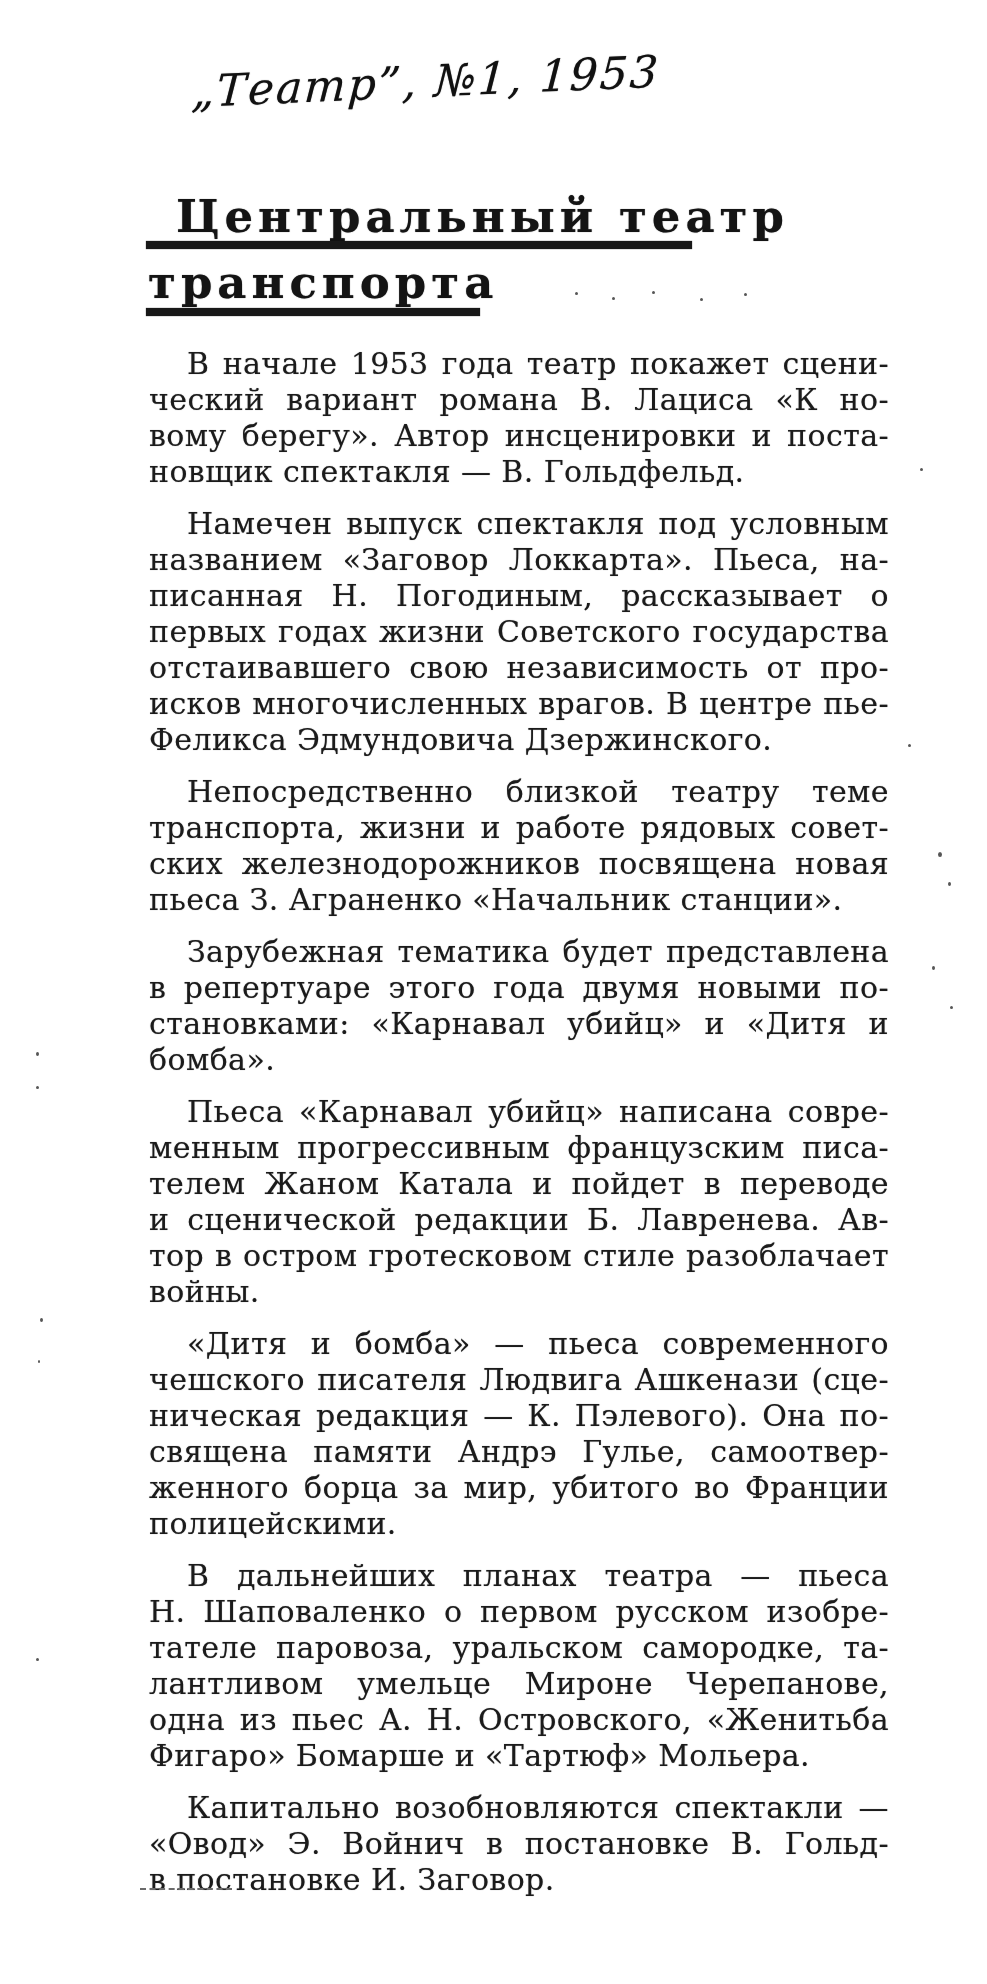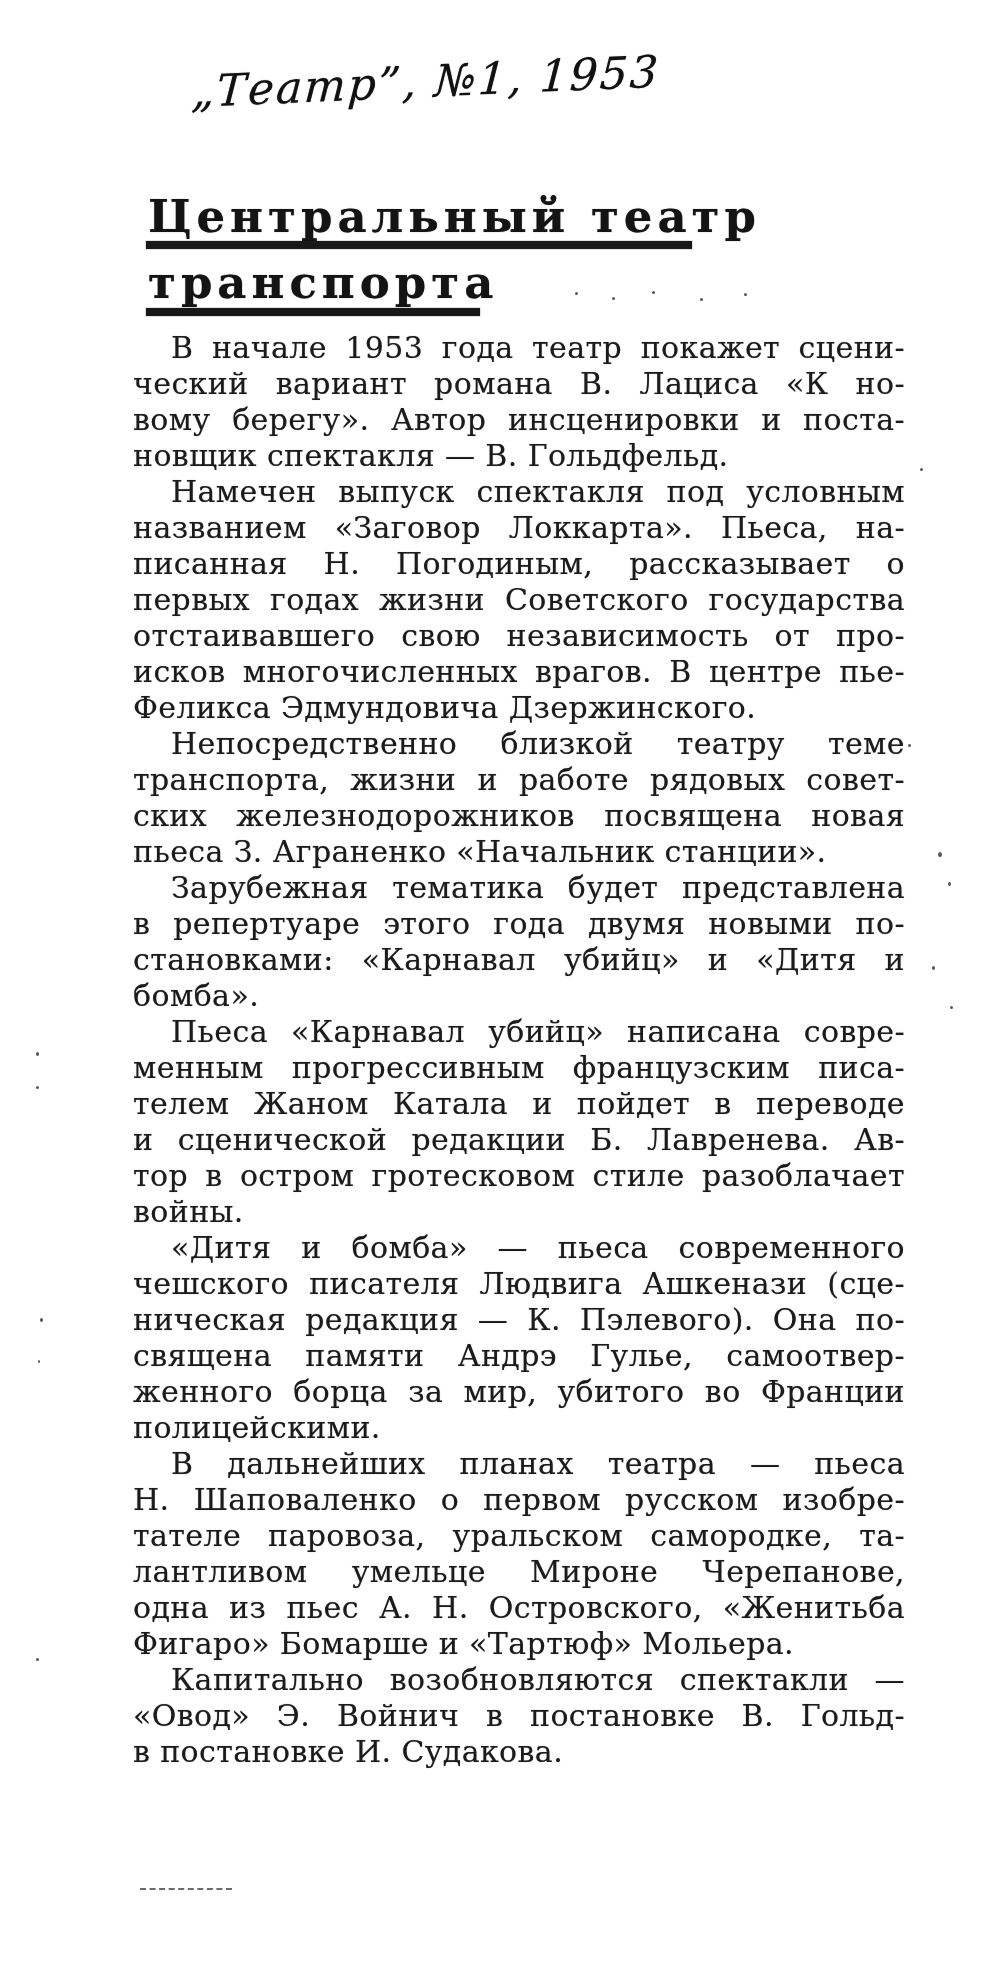--- a/index.html
+++ b/index.html
@@ -30,41 +30,41 @@
   
   .title-line {
     position:absolute; left:148px;
     font-weight:bold;
     font-size:45px;
     letter-spacing:5px;
     color:#141414;
     white-space:nowrap;
     text-shadow:0 0 1px rgba(0,0,0,.6);
   }
-  .title-line1 { top:190px; }
+  .title-line1 { top:190px;margin-left:28px; }
   .title-line2 { top:256px; }
   .rule {
     position:absolute; left:146px;
     height:8px;
     background:#181818;
     box-shadow:0 0 1px rgba(0,0,0,.7);
   }
   .rule1 { top:241px; width:546px; }
   .rule2 { top:308px; width:334px; }
   
   .body-col {
     position:absolute; left:133px; top:330px;
     width:772px;
     font-size:30px;
     line-height:36px;
     letter-spacing:0.4px;
     color:#1b1b1b;
     text-shadow:0 0 1px rgba(0,0,0,.45);
   }
-  .para { margin:0; }
+  .para { margin:16px; }
   .line { height:36px; white-space:normal; overflow:visible; }
   .line.just { text-align:justify; text-align-last:justify; }
   .line.first { text-indent:38px; }
   
   .dash-rule {
     position:absolute; left:140px; top:1888px;
     width:92px; height:0;
     border-top:2px dashed #6b6b6b;
   }
   
@@ -131,21 +131,21 @@
         <div class="line first just">В дальнейших планах театра — пьеса</div>
         <div class="line just">Н. Шаповаленко о первом русском изобре-</div>
         <div class="line just">тателе паровоза, уральском самородке, та-</div>
         <div class="line just">лантливом умельце Мироне Черепанове,</div>
         <div class="line just">одна из пьес А. Н. Островского, «Женитьба</div>
         <div class="line">Фигаро» Бомарше и «Тартюф» Мольера.</div>
       </div>
       <div class="para">
         <div class="line first just">Капитально возобновляются спектакли —</div>
         <div class="line just">«Овод» Э. Войнич в постановке  В. Гольд-</div>
-        <div class="line">в постановке И. Судакова.</div>
+        <div class="line">в постановке И. Заговор.</div>
       </div>
     </div>
 
   <div class="dash-rule"></div>
 
   <div class="speck" style="left:575px;top:292px;width:3px;height:3px;"></div>
   <div class="speck" style="left:612px;top:297px;width:3px;height:3px;"></div>
   <div class="speck" style="left:652px;top:291px;width:3px;height:3px;"></div>
   <div class="speck" style="left:700px;top:298px;width:3px;height:3px;"></div>
   <div class="speck" style="left:744px;top:293px;width:3px;height:3px;"></div>

